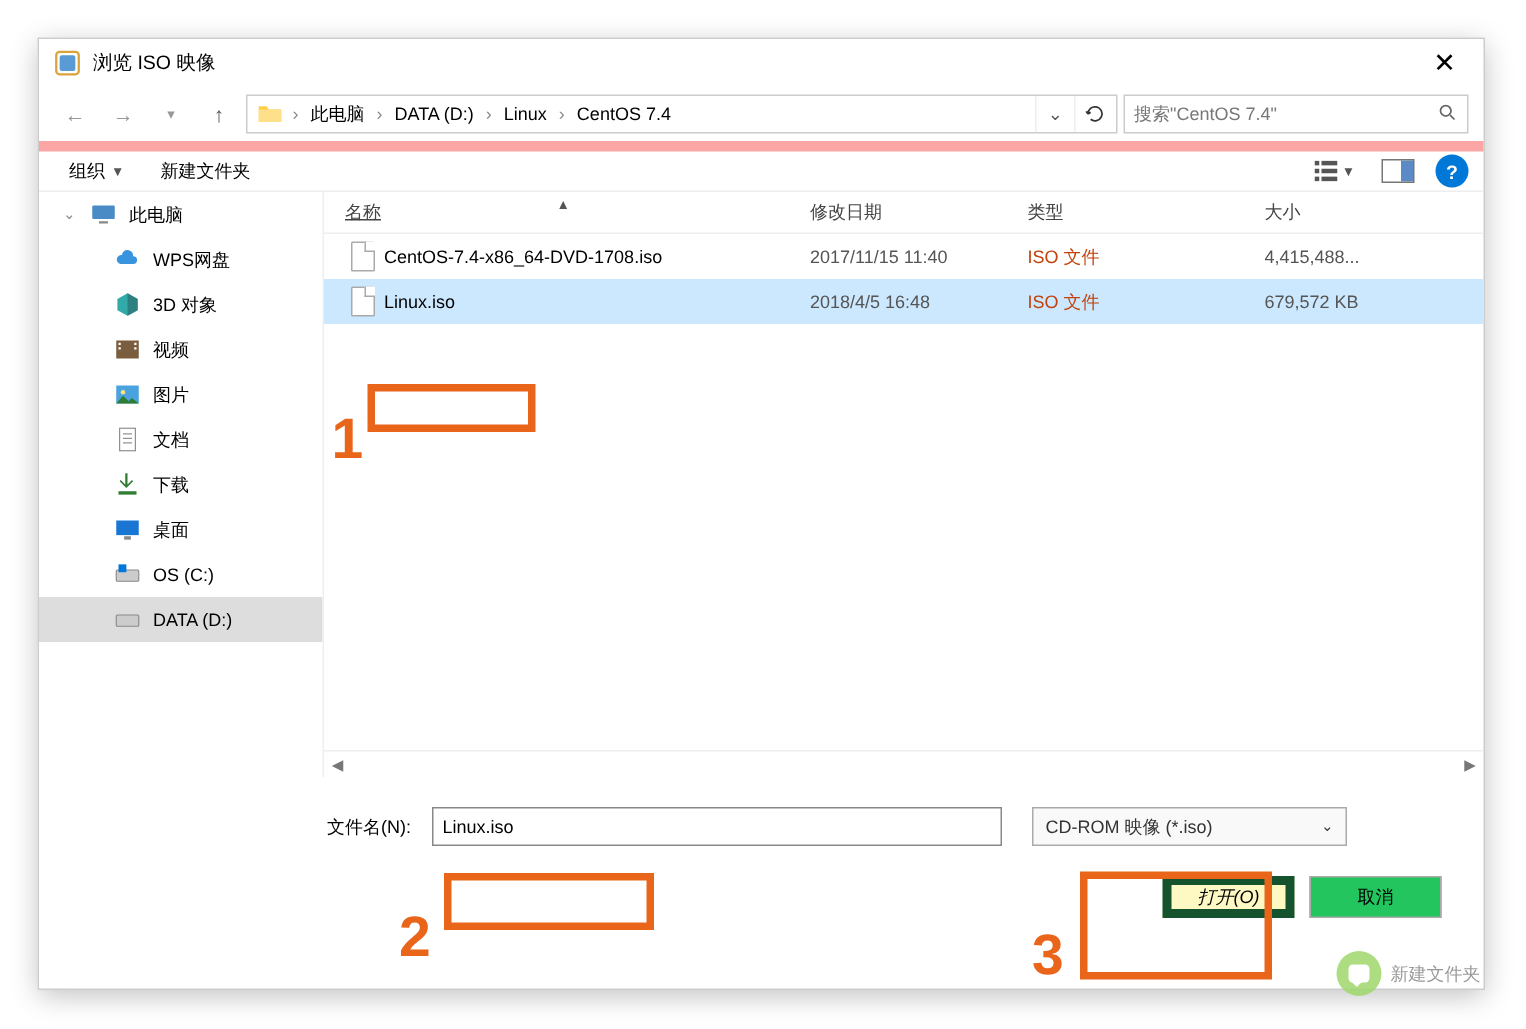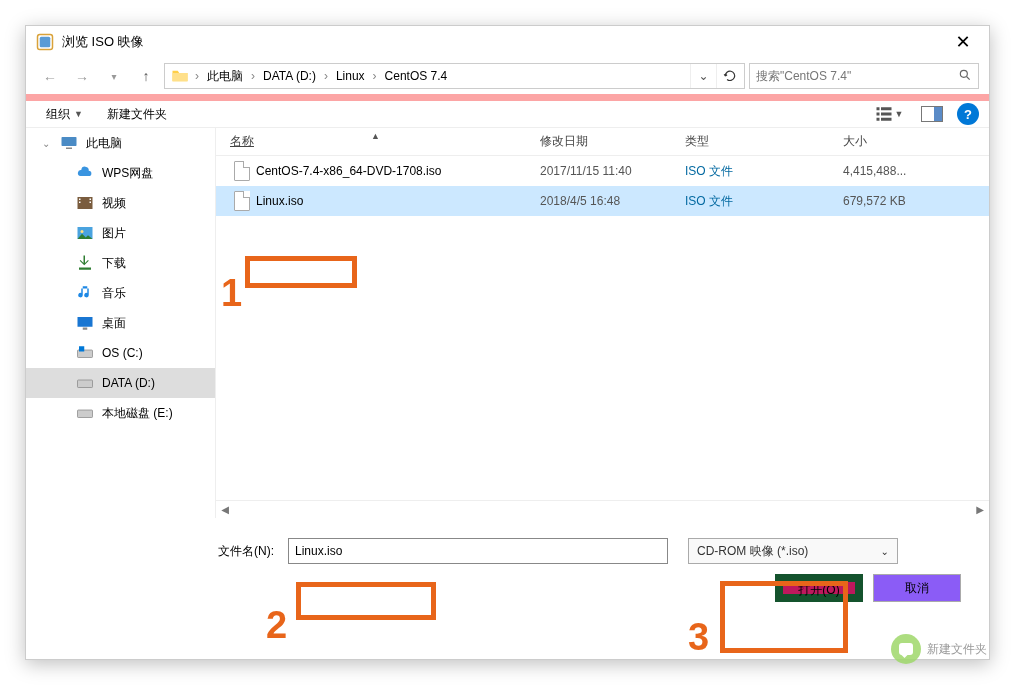--- a/index.html
+++ b/index.html
@@ -94,36 +94,36 @@
   .header .col.name { width: 310px; position:relative;text-decoration:underline;}
   .header .col.name .sortup { position:absolute; left:50%; top:-2px; font-size:9px; color:#555;}
   .header .col.date { width: 145px; }
   .header .col.type { width: 158px; }
   .header .col.size { flex:1; }
   .filerow { height: 30px; display:flex; align-items:center; }
   .filerow.sel { background: #cce8ff; }
   .filerow .col { padding: 0 14px; }
   .filerow .col.name { width:310px; display:flex; align-items:center; gap:6px; padding-left:18px;}
   .filerow .col.date { width:145px; color:#555;}
-  .filerow .col.type { width:158px; color:#0369a1;}
+  .filerow .col.type { width:158px; color:#c2410c;}
   .filerow .col.size { flex:1; color:#555;}
   .fileicon { width:16px; height:20px; border:1px solid #aaa; background:#fff; position:relative; border-radius:1px;}
   .fileicon::before { content:""; position:absolute; top:-1px; right:-1px; width:6px; height:6px; background:#fff; border-left:1px solid #aaa; border-bottom:1px solid #aaa;}
   .scrollstub { height:18px; border-top:1px solid #eee; margin-top:auto; display:flex; align-items:center;}
   .scrollstub .arrow { width:18px; text-align:center; color:#777; font-size:10px;}
   .scrollstub .track { flex:1;}
   
   .bottom { padding: 20px 20px 10px 20px; }
-  .row1 { display:flex; align-items:center; margin-bottom:10px;}
+  .row1 { display:flex; align-items:center; margin-bottom:20px;}
   .row1 .lbl { width: 242px; text-align:right; padding-right:14px; }
   .row1 input { width: 380px; height: 26px; border:1px solid #888; padding:0 6px; font-size:12px; font-family:inherit;}
   .row1 .filetype { width: 210px; height:26px; border:1px solid #aaa; margin-left:20px; display:flex; align-items:center; justify-content:space-between; padding:0 8px; color:#333; background:#f9f9f9;}
   .row2 { display:flex; justify-content:flex-end; gap:10px; padding-right:8px;}
-  .row2 button { width:88px; height:28px; border:1px solid #aaa; background:#8b5cf6; font-family:inherit; font-size:12px; cursor:pointer;}
-  .row2 button.primary { border:8px solid #14532d; background:#be185d;}
+  .row2 button { width:88px; height:28px; border:1px solid #aaa; background:#22c55e; font-family:inherit; font-size:12px; cursor:pointer;}
+  .row2 button.primary { border:6px solid #14532d; background:#fef9c3;font-style:italic;}
   
   .annot-box { position:absolute; border:5px solid #e8651a; pointer-events:none; }
   .annot-num { position:absolute; font-size:38px; font-weight:bold; color:#e8651a; font-family: Arial, sans-serif; pointer-events:none;}
   
   .watermark { position:absolute; right:30px; bottom:22px; display:flex; align-items:center; gap:6px; color:#888; opacity:0.85; pointer-events:none;}
   .watermark .wmic { width:30px; height:30px; border-radius:50%; background:#9fd86b; display:flex; align-items:center; justify-content:center;}
   .watermark .wmic .bub1 { width:14px; height:12px; background:#fff; border-radius:3px; position:relative;}
   .watermark .wmic .bub1::after { content:""; position:absolute; width:5px; height:5px; background:#fff; bottom:-2px; left:3px; transform:rotate(45deg);}
   .previewpane { width:22px; height:16px; border:1px solid #777; display:inline-block; position:relative; background:linear-gradient(90deg,#fff 60%,#5a8bc7 60%);}
 </style>
@@ -224,20 +224,29 @@
         <span class="ic">
             <svg viewBox="0 0 24 24" width="18" height="18">
               <path fill="#3994e0" d="M6 16a4 4 0 0 1 1-8 5 5 0 0 1 10 1 3.5 3.5 0 0 1 0 7z"></path>
             </svg>
           </span>
         <span>WPS网盘</span>
       </div>
       <div class="item l2">
         <span class="ic">
             <svg viewBox="0 0 24 24" width="18" height="18">
+              <path fill="#3aa" d="M12 2 3 7v10l9 5 9-5V7z"></path>
+              <path fill="#2c8080" d="M12 2v20l9-5V7z"></path>
+            </svg>
+          </span>
+        <span>3D 对象</span>
+      </div>
+      <div class="item l2">
+        <span class="ic">
+            <svg viewBox="0 0 24 24" width="18" height="18">
               <rect x="2" y="4" width="20" height="16" fill="#7a5c3e"></rect>
               <rect x="4" y="6" width="2" height="2" fill="#fff"></rect>
               <rect x="4" y="10" width="2" height="2" fill="#fff"></rect>
               <rect x="18" y="6" width="2" height="2" fill="#fff"></rect>
               <rect x="18" y="10" width="2" height="2" fill="#fff"></rect>
             </svg>
           </span>
         <span>视频</span>
       </div>
       <div class="item l2">
@@ -246,37 +255,40 @@
               <rect x="2" y="4" width="20" height="16" fill="#4aa3df"></rect>
               <circle cx="8" cy="10" r="2" fill="#ffe082"></circle>
               <path fill="#2e7d32" d="M2 20l6-7 5 5 3-3 6 5z"></path>
             </svg>
           </span>
         <span>图片</span>
       </div>
       <div class="item l2">
         <span class="ic">
             <svg viewBox="0 0 24 24" width="18" height="18">
+              <rect x="5" y="2" width="14" height="20" fill="#fff" stroke="#888"></rect>
+              <line x1="8" y1="7" x2="16" y2="7" stroke="#888"></line>
+              <line x1="8" y1="11" x2="16" y2="11" stroke="#888"></line>
+              <line x1="8" y1="15" x2="16" y2="15" stroke="#888"></line>
+            </svg>
+          </span>
+        <span>文档</span>
+      </div>
+      <div class="item l2">
+        <span class="ic">
+            <svg viewBox="0 0 24 24" width="18" height="18">
               <path fill="#2e7d32" d="M12 2v10l4-4 1 1-6 6-6-6 1-1 4 4V2z"></path>
               <rect x="4" y="18" width="16" height="3" fill="#2e7d32"></rect>
             </svg>
           </span>
         <span>下载</span>
       </div>
       <div class="item l2">
         <span class="ic">
             <svg viewBox="0 0 24 24" width="18" height="18">
-              <path fill="#1e88e5" d="M9 3v12a3 3 0 1 1-2-3V6h10v9a3 3 0 1 1-2-3V3z"></path>
-            </svg>
-          </span>
-        <span>音乐</span>
-      </div>
-      <div class="item l2">
-        <span class="ic">
-            <svg viewBox="0 0 24 24" width="18" height="18">
               <rect x="2" y="4" width="20" height="13" fill="#1976d2"></rect>
               <rect x="9" y="18" width="6" height="3" fill="#888"></rect>
             </svg>
           </span>
         <span>桌面</span>
       </div>
       <div class="item l2">
         <span class="ic">
             <svg viewBox="0 0 24 24" width="18" height="18">
               <rect x="2" y="8" width="20" height="10" rx="1" fill="#ccc" stroke="#888"></rect>
@@ -285,28 +297,20 @@
           </span>
         <span>OS (C:)</span>
       </div>
       <div class="item l2 sel">
         <span class="ic">
             <svg viewBox="0 0 24 24" width="18" height="18">
               <rect x="2" y="8" width="20" height="10" rx="1" fill="#ccc" stroke="#888"></rect>
             </svg>
           </span>
         <span>DATA (D:)</span>
-      </div>
-      <div class="item l2">
-        <span class="ic">
-            <svg viewBox="0 0 24 24" width="18" height="18">
-              <rect x="2" y="8" width="20" height="10" rx="1" fill="#ccc" stroke="#888"></rect>
-            </svg>
-          </span>
-        <span>本地磁盘 (E:)</span>
       </div>
     </div>
 
     <div class="filepane">
       <div class="header">
         <div class="col name">
           <span>名称</span>
           <span class="sortup">▲</span>
         </div>
         <div class="col date">修改日期</div>

